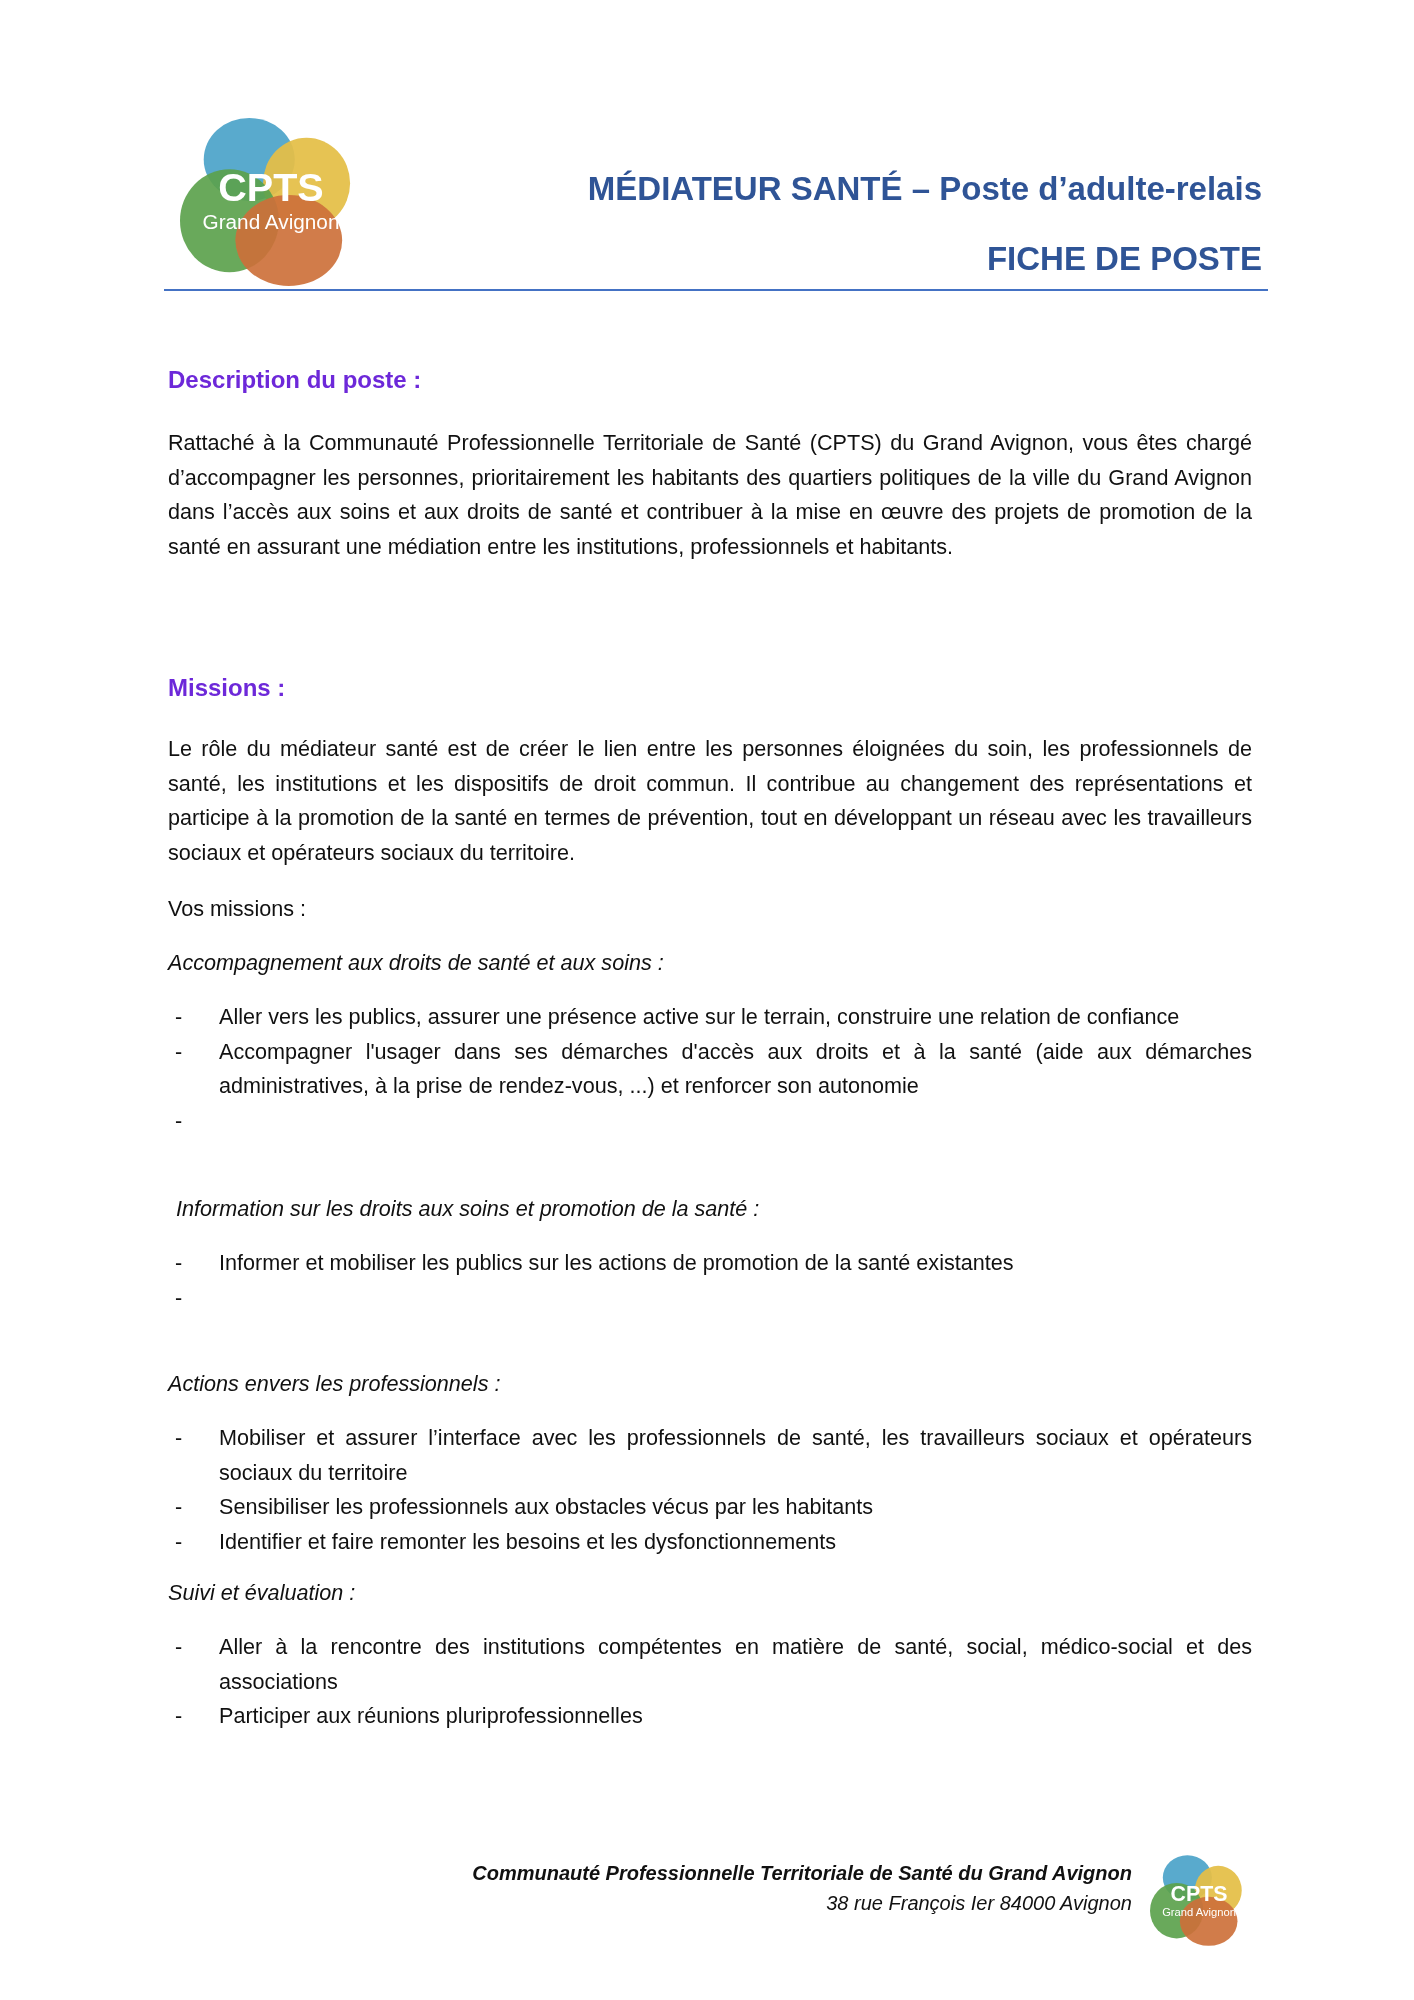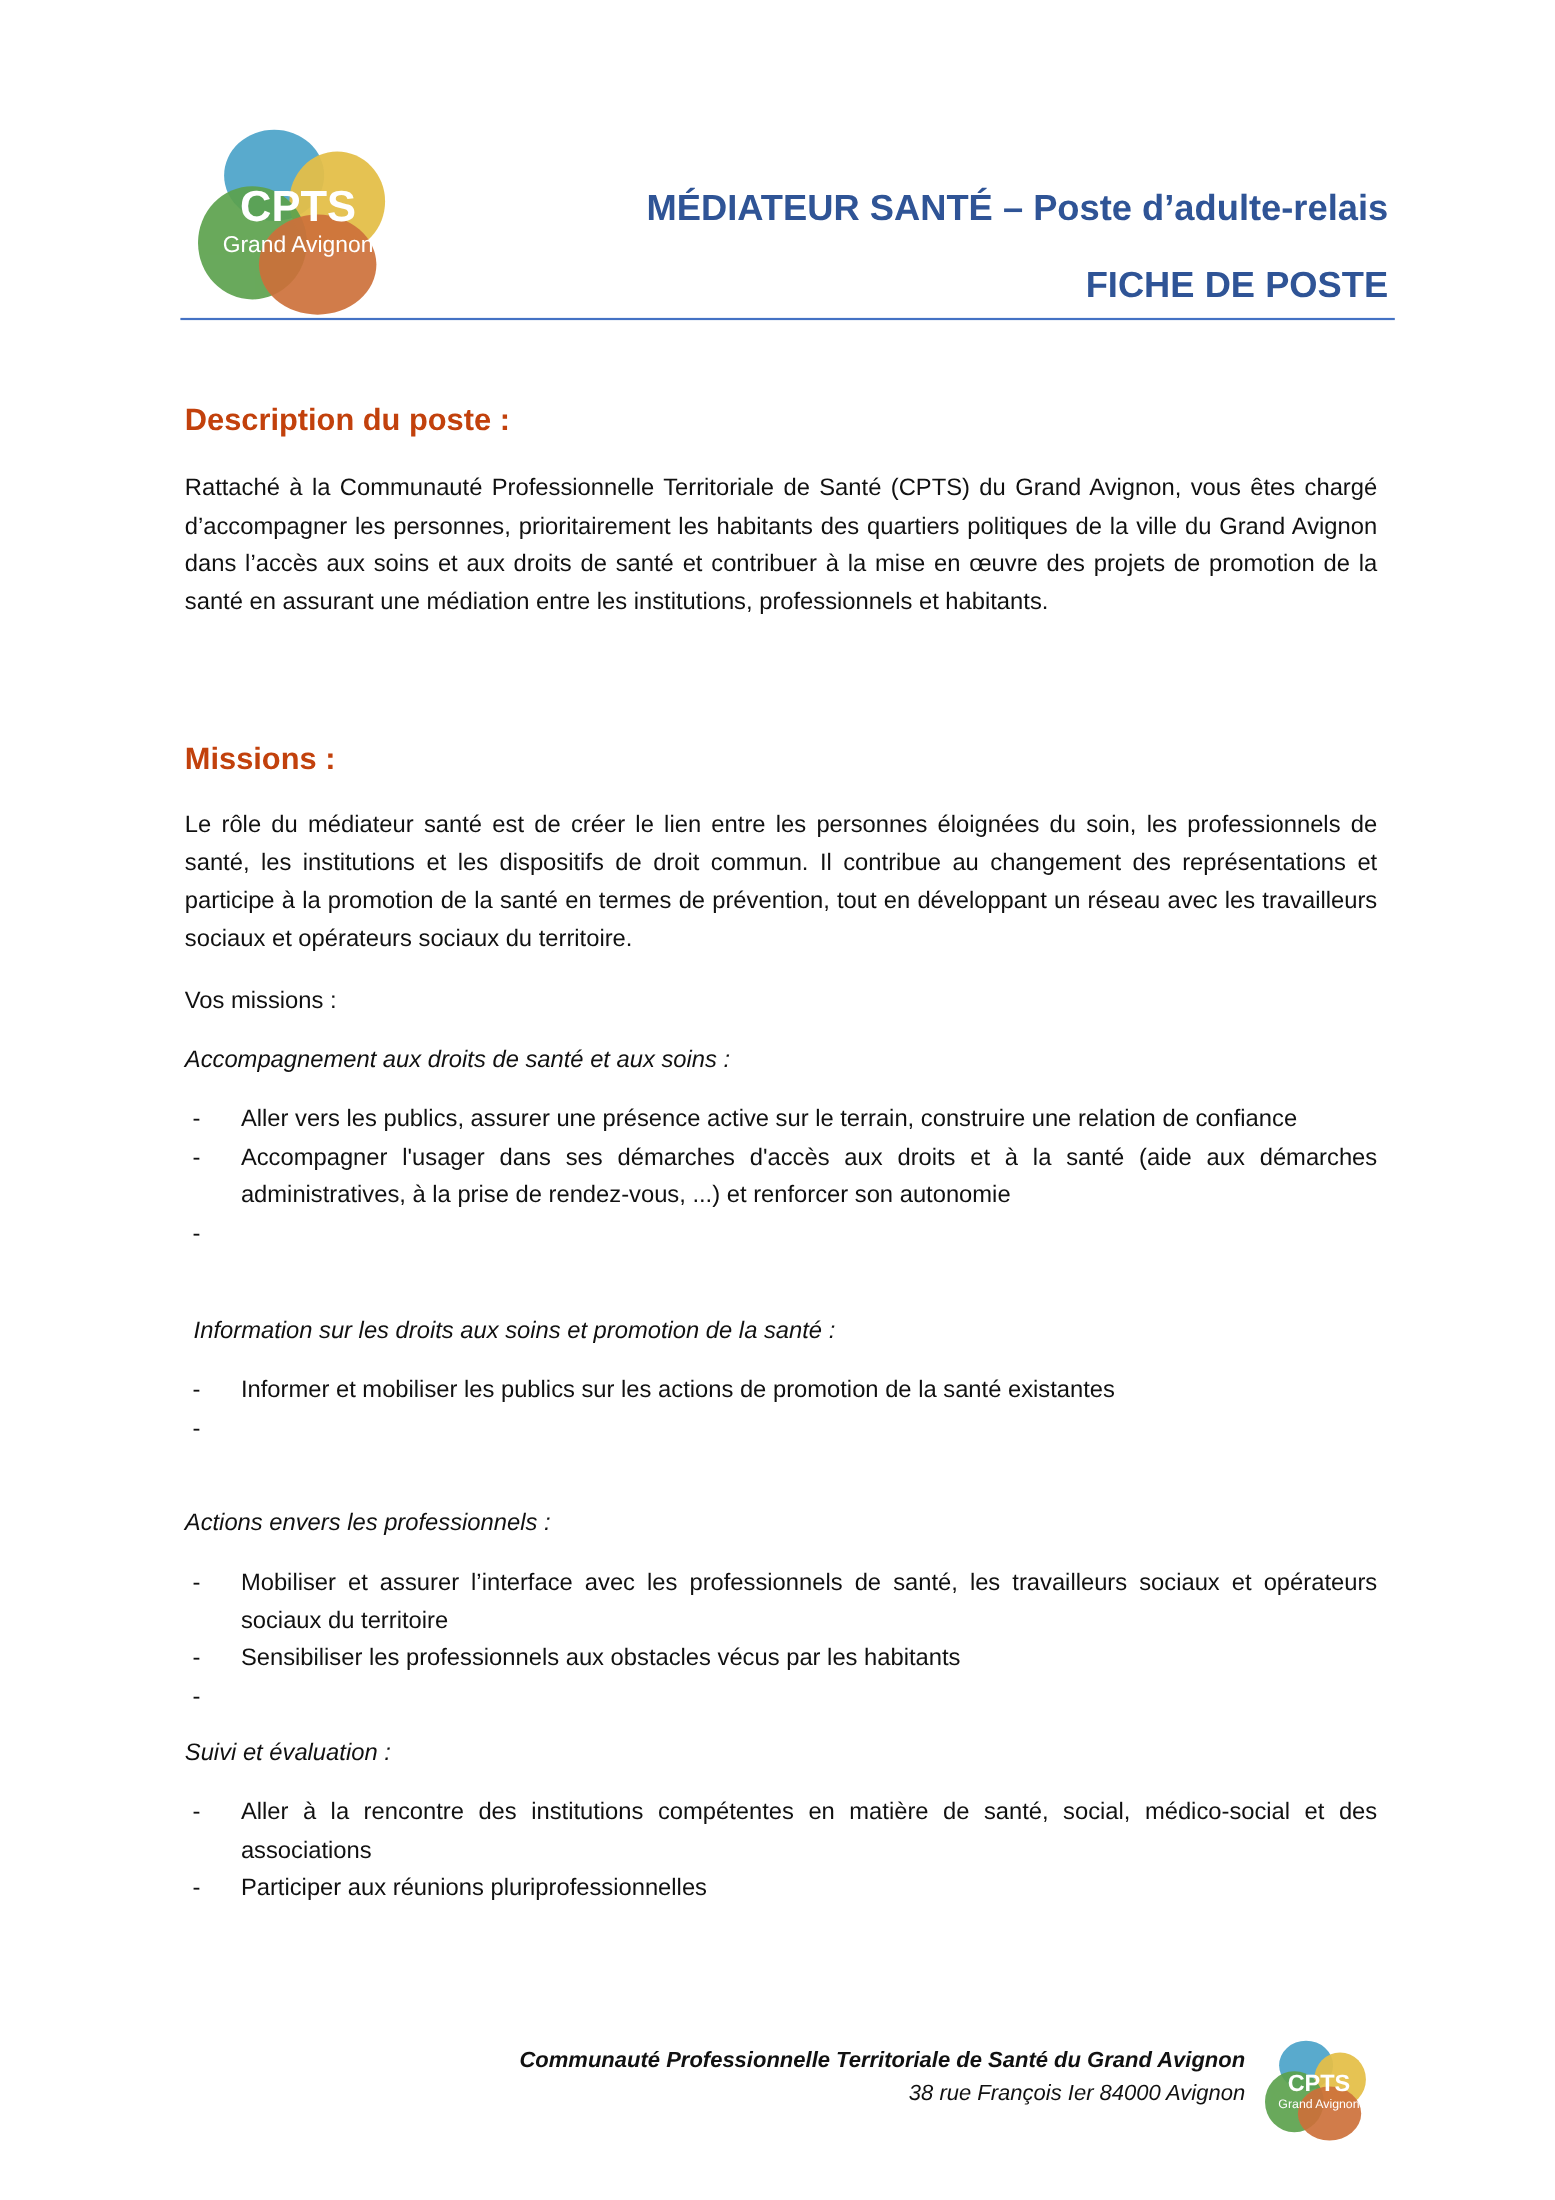--- a/index.html
+++ b/index.html
@@ -23,21 +23,21 @@
     font-size: 33px; font-weight: bold; color: #2f5496; white-space: nowrap;
   }
   .header-rule {
     position: absolute; left: 164px; top: 289px; width: 1104px; height: 0;
     border-top: 2px solid #4472c4;
   }
 
   
   .content { position: absolute; left: 168px; width: 1084px; }
   h2.section {
-    margin: 0; font-size: 28px; font-weight: bold; color: #c2410c;
+    margin: 0; font-size: 24px; font-weight: bold; color: #6d28d9;
   }
   p.para {
     margin: 0; font-size: 21.6px; line-height: 34.5px; text-align: justify;
     text-align-last: left;
   }
   .subhead { margin: 0; font-size: 21.6px; line-height: 34.5px; font-style: italic; }
   ul.dash { list-style: none; margin: 0; padding: 0; }
   ul.dash li {
     position: relative; padding-left: 51px; font-size: 21.6px; line-height: 34.5px;
     text-align: justify; text-align-last: left;
@@ -105,21 +105,21 @@
   <p id="sub2" class="content subhead">Information sur les droits aux soins et promotion de la santé :</p>
   <ul id="list2" class="content dash">
     <li><span class="bullet">-</span><span>Informer et mobiliser les publics sur les actions de promotion de la santé existantes</span></li>
     <li><span class="bullet">-</span></li>
   </ul>
 
   <p id="sub3" class="content subhead">Actions envers les professionnels :</p>
   <ul id="list3" class="content dash">
     <li><span class="bullet">-</span><span>Mobiliser et assurer l’interface avec les professionnels de santé, les travailleurs sociaux et opérateurs sociaux du territoire</span></li>
     <li><span class="bullet">-</span><span>Sensibiliser les professionnels aux obstacles vécus par les habitants</span></li>
-    <li><span class="bullet">-</span></li>
+    <li><span class="bullet">-</span><span>Identifier et faire remonter les besoins et les dysfonctionnements</span></li>
   </ul>
 
   <p id="sub4" class="content subhead">Suivi et évaluation :</p>
   <ul id="list4" class="content dash">
     <li><span class="bullet">-</span><span>Aller à la rencontre des institutions compétentes en matière de santé, social, médico-social et des associations</span></li>
     <li><span class="bullet">-</span><span>Participer aux réunions pluriprofessionnelles</span></li>
   </ul>
 
   <div class="footer-org">Communauté Professionnelle Territoriale de Santé du Grand Avignon</div>
   <div class="footer-addr">38 rue François Ier 84000 Avignon</div>

